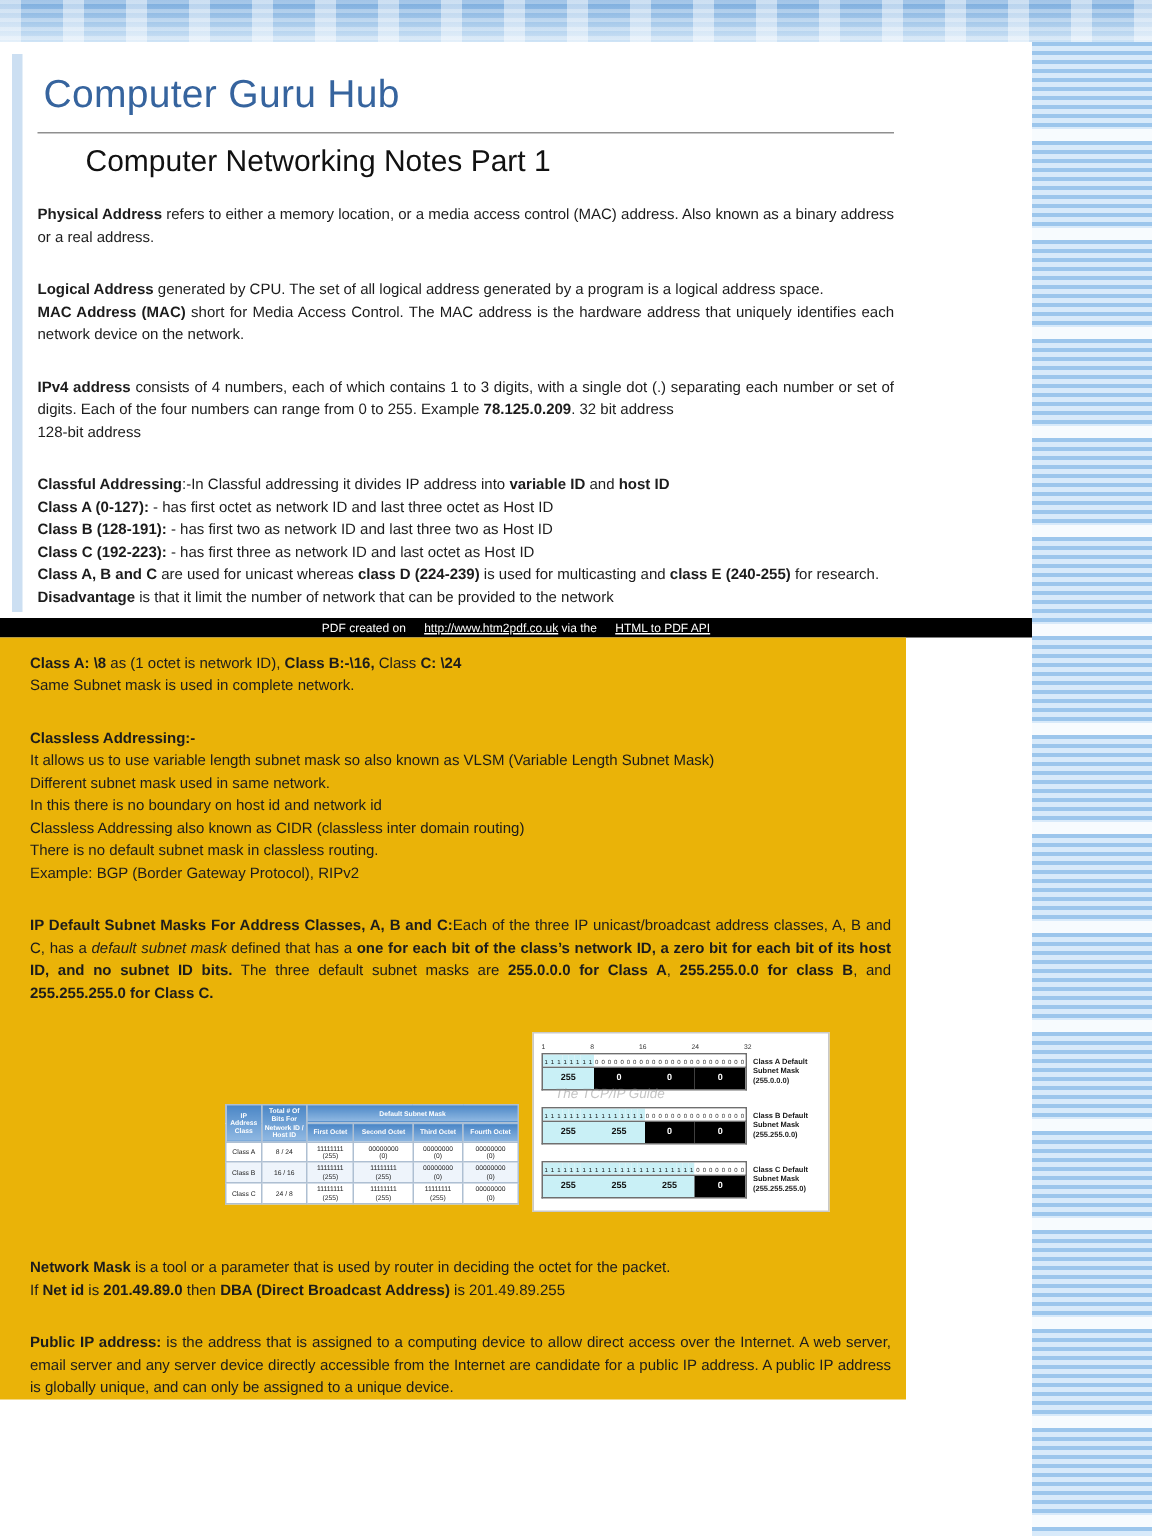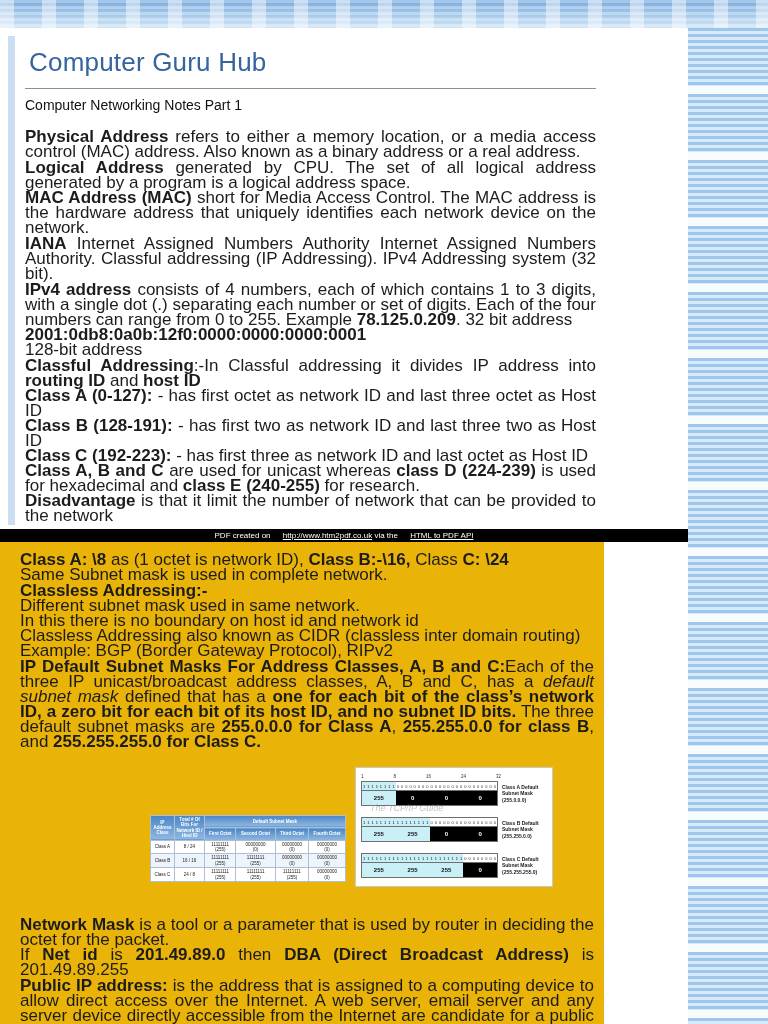--- a/index.html
+++ b/index.html
@@ -31,25 +31,25 @@
   
   .page1 {
     margin: 8px 0 0 8px;
     border-left: 7px solid #ccdff2;
     background: #fff;
     padding: 8px 8px 2px 10px;
   }
   .site-title { margin: 4px 0 0 4px; color: #36649e; font-size: 26px; font-weight: 400; line-height: 1.15; letter-spacing: .2px; }
   .rule { border: 0; border-top: 1px solid #8f8f8f; margin: 10px 0 8px 0; }
   .date { font-size: 8px; font-weight: 700; margin: 0 0 4px 0; color: #111; }
-  .post-title { font-size: 14px; font-weight: 400; color: #111; }
+  .post-title { font-size: 20px; font-weight: 400; color: #111; margin-left: 32px; }
 
   .body-text { margin-top: 16px; }
-  .para { font-size: 17px; line-height: 15px; text-align: justify; color: #1c1c1c; }
-  .para.gap { margin-top: 1px; }
+  .para { font-size: 10px; line-height: 15px; text-align: justify; color: #1c1c1c; }
+  .para.gap { margin-top: 20px; }
   .b { font-weight: 700; }
   .i { font-style: italic; }
 
   
   .pdf-bar {
     width: 688px; height: 13px; margin-top: 4px;
     background: #000; color: #fff;
     font-size: 8px; line-height: 13px; text-align: center;
   }
   .pdf-bar a { color: #fff; text-decoration: underline; cursor: pointer; padding-left: 10px; }
@@ -92,43 +92,43 @@
 <div class="content">
 
   <div class="page1">
     <h1 class="site-title">Computer Guru Hub</h1>
     <hr class="rule">
     <h2 class="post-title">Computer Networking Notes Part 1</h2>
     <div class="body-text" id="page1-body">
         <p class="para"><span class="b">Physical Address</span><span> refers to either a memory location, or a media access control (MAC) address.  Also known as a binary address or a real address.</span></p>
         <p class="para gap"><span class="b">Logical Address</span><span> generated by CPU. The set of all logical address generated by a program is a logical address space.</span></p>
         <p class="para"><span class="b">MAC Address (MAC)</span><span> short for Media Access Control. The MAC address is the hardware address that uniquely identifies each network device on the network.</span></p>
-        <p class="para gap"><span class="b">IANA</span><span> Internet Assigned Numbers Authority Internet Assigned Numbers Authority. Classful addressing (IP Addressing). IPv4 Addressing system (32 bit).</span></p>
         <p class="para gap"><span class="b">IPv4 address</span><span> consists of 4 numbers, each of which contains 1 to 3 digits, with a single dot (.) separating each number or set of digits. Each of the four numbers can range from 0 to 255. Example </span><span class="b">78.125.0.209</span><span>. 32 bit address</span></p>
-        <p class="para"><span class="b">2001:0db8:0a0b:12f0:0000:0000:0000:0001</span></p>
         <p class="para"><span>128-bit address</span></p>
-        <p class="para gap"><span class="b">Classful Addressing</span><span>:-In Classful addressing it divides IP address into  </span><span class="b">routing ID</span><span> and </span><span class="b">host ID</span></p>
+        <p class="para gap"><span class="b">Classful Addressing</span><span>:-In Classful addressing it divides IP address into  </span><span class="b">variable ID</span><span> and </span><span class="b">host ID</span></p>
         <p class="para"><span class="b">Class A (0-127):</span><span> - has first octet as network ID and last three octet as Host ID</span></p>
         <p class="para"><span class="b">Class B (128-191):</span><span> - has first two as network ID and last three two as Host ID</span></p>
         <p class="para"><span class="b">Class C (192-223):</span><span> - has first three as network ID and last octet as Host ID</span></p>
-        <p class="para"><span class="b">Class A, B and C</span><span> are used for unicast whereas </span><span class="b">class D (224-239)</span><span> is used for hexadecimal and </span><span class="b">class E (240-255)</span><span> for research.</span></p>
+        <p class="para"><span class="b">Class A, B and C</span><span> are used for unicast whereas </span><span class="b">class D (224-239)</span><span> is used for multicasting and </span><span class="b">class E (240-255)</span><span> for research.</span></p>
         <p class="para"><span class="b">Disadvantage</span><span> is that it limit the number of network that can be provided to the network</span></p>
       </div>
   </div>
 
   <div class="pdf-bar"><span>PDF created on </span><a href="#">http://www.htm2pdf.co.uk</a><span> via the </span><a href="#">HTML to PDF API</a></div>
 
   <div class="page2">
     <div class="body-text2" id="page2-top">
         <p class="para"><span class="b">Class A: \8</span><span> as (1 octet is network ID),  </span><span class="b">Class B:-\16,</span><span> Class </span><span class="b">C: \24</span></p>
         <p class="para"><span>Same Subnet mask is used in complete network.</span></p>
         <p class="para gap"><span class="b">Classless Addressing:-</span></p>
+        <p class="para"><span>It allows us to use variable length subnet mask so also known as VLSM (Variable Length Subnet Mask)</span></p>
         <p class="para"><span>Different subnet mask used in same network.</span></p>
         <p class="para"><span>In this there is no boundary on host id and network id</span></p>
         <p class="para"><span>Classless Addressing also known as CIDR (classless inter domain routing)</span></p>
+        <p class="para"><span>There is no default subnet mask in classless routing.</span></p>
         <p class="para"><span>Example: BGP (Border Gateway Protocol), RIPv2</span></p>
         <p class="para gap"><span class="b">IP Default Subnet Masks For Address Classes, A, B and C:</span><span>Each of the three IP unicast/broadcast address classes, A, B and C, has a </span><span class="i">default subnet mask</span><span> defined that has a </span><span class="b">one for each bit of the class’s network ID, a zero bit for each bit of its host ID, and no subnet ID bits.</span><span> The three default subnet masks are </span><span class="b">255.0.0.0 for Class A</span><span>, </span><span class="b">255.255.0.0 for class B</span><span>, and </span><span class="b">255.255.255.0 for Class C.</span></p>
       </div>
 
     <div class="figure-row">
       <table class="subnet-table">
         <thead>
           <tr>
             <th class="col-class" rowspan="2">IP Address Class</th>
             <th class="col-bits" rowspan="2">Total # Of Bits For Network ID / Host ID</th>

